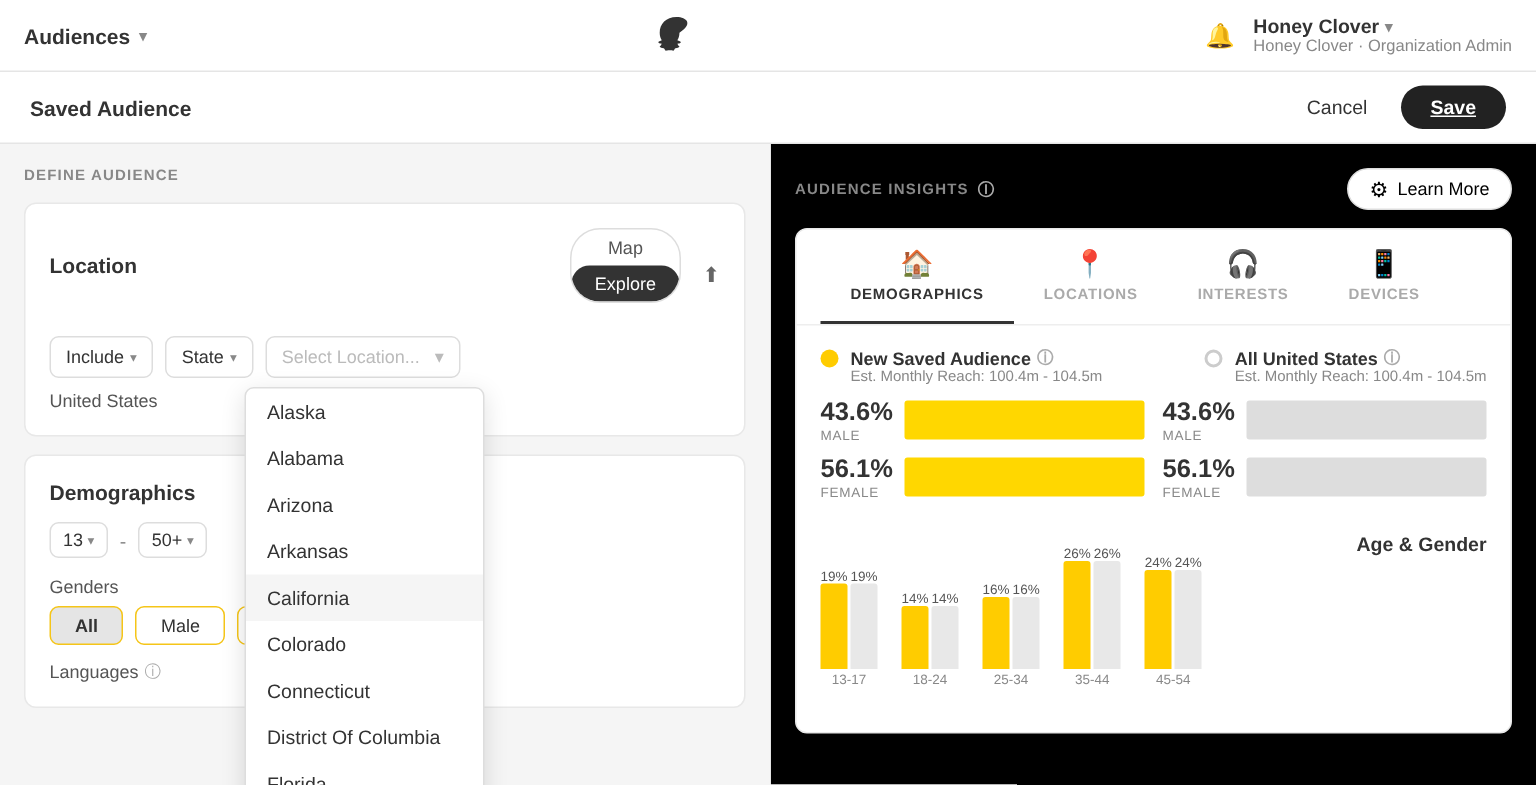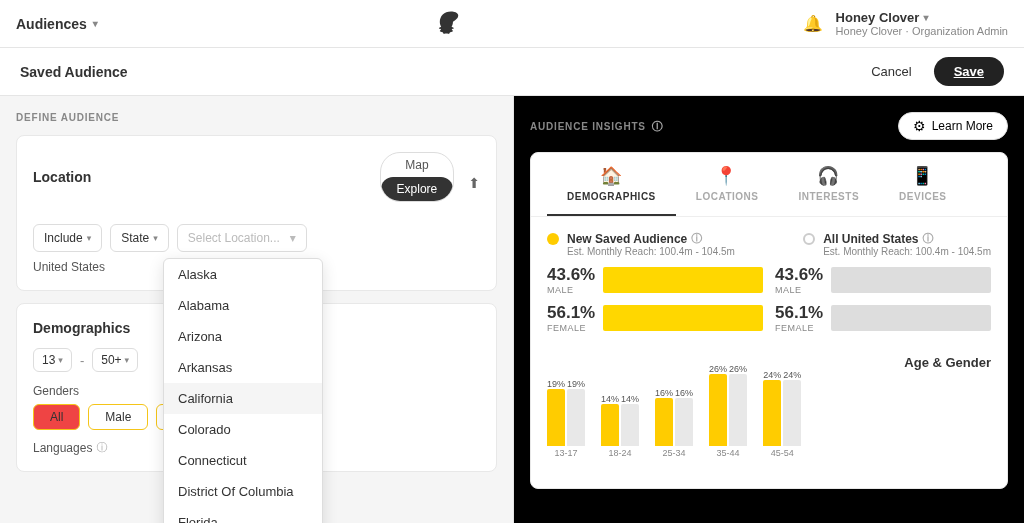--- a/index.html
+++ b/index.html
@@ -51,21 +51,21 @@
     
     .demo-card { background: #fff; border-radius: 8px; padding: 16px; border: 1px solid #e8e8e8; }
     .demo-title { font-weight: 700; font-size: 14px; margin-bottom: 12px; }
     .ages-row { display: flex; align-items: center; gap: 8px; margin-bottom: 12px; }
     .ages-label { font-size: 12px; color: #555; display: block; margin-bottom: 4px; }
     .age-select { border: 1px solid #ddd; border-radius: 6px; padding: 4px 8px; font-size: 12px; background: #fff; display: flex; align-items: center; gap: 3px; cursor: pointer; }
     .dash { color: #888; }
     .genders-label { font-size: 12px; color: #555; margin-bottom: 6px; }
     .gender-btns { display: flex; gap: 8px; }
     .gender-btn { border: 1px solid #f5c518; border-radius: 6px; padding: 5px 16px; font-size: 12px; background: none; cursor: pointer; color: #333; }
-    .gender-btn.active { background: #ef4444; border-color: #f5c518; font-weight: 400; }
+    .gender-btn.active { background: #e5e5e5; border-color: #f5c518; font-weight: 700; }
     .languages-label { font-size: 12px; color: #555; margin-top: 10px; display: flex; align-items: center; gap: 4px; }
 
     
     .right-panel { flex: 1; background: #000000; padding: 16px; overflow-y: auto; }
     .audience-header { display: flex; justify-content: space-between; align-items: center; margin-bottom: 12px; }
     .audience-insights-label { font-size: 10px; font-weight: 700; color: #888; letter-spacing: 0.8px; text-transform: uppercase; display: flex; align-items: center; gap: 6px; }
     .learn-more-btn { background: #fff; border: 1px solid #ddd; border-radius: 20px; padding: 5px 14px; font-size: 12px; display: flex; align-items: center; gap: 6px; cursor: pointer; }
 
     
     .insights-card { background: #fff; border-radius: 8px; border: 1px solid #e8e8e8; padding: 0; }

